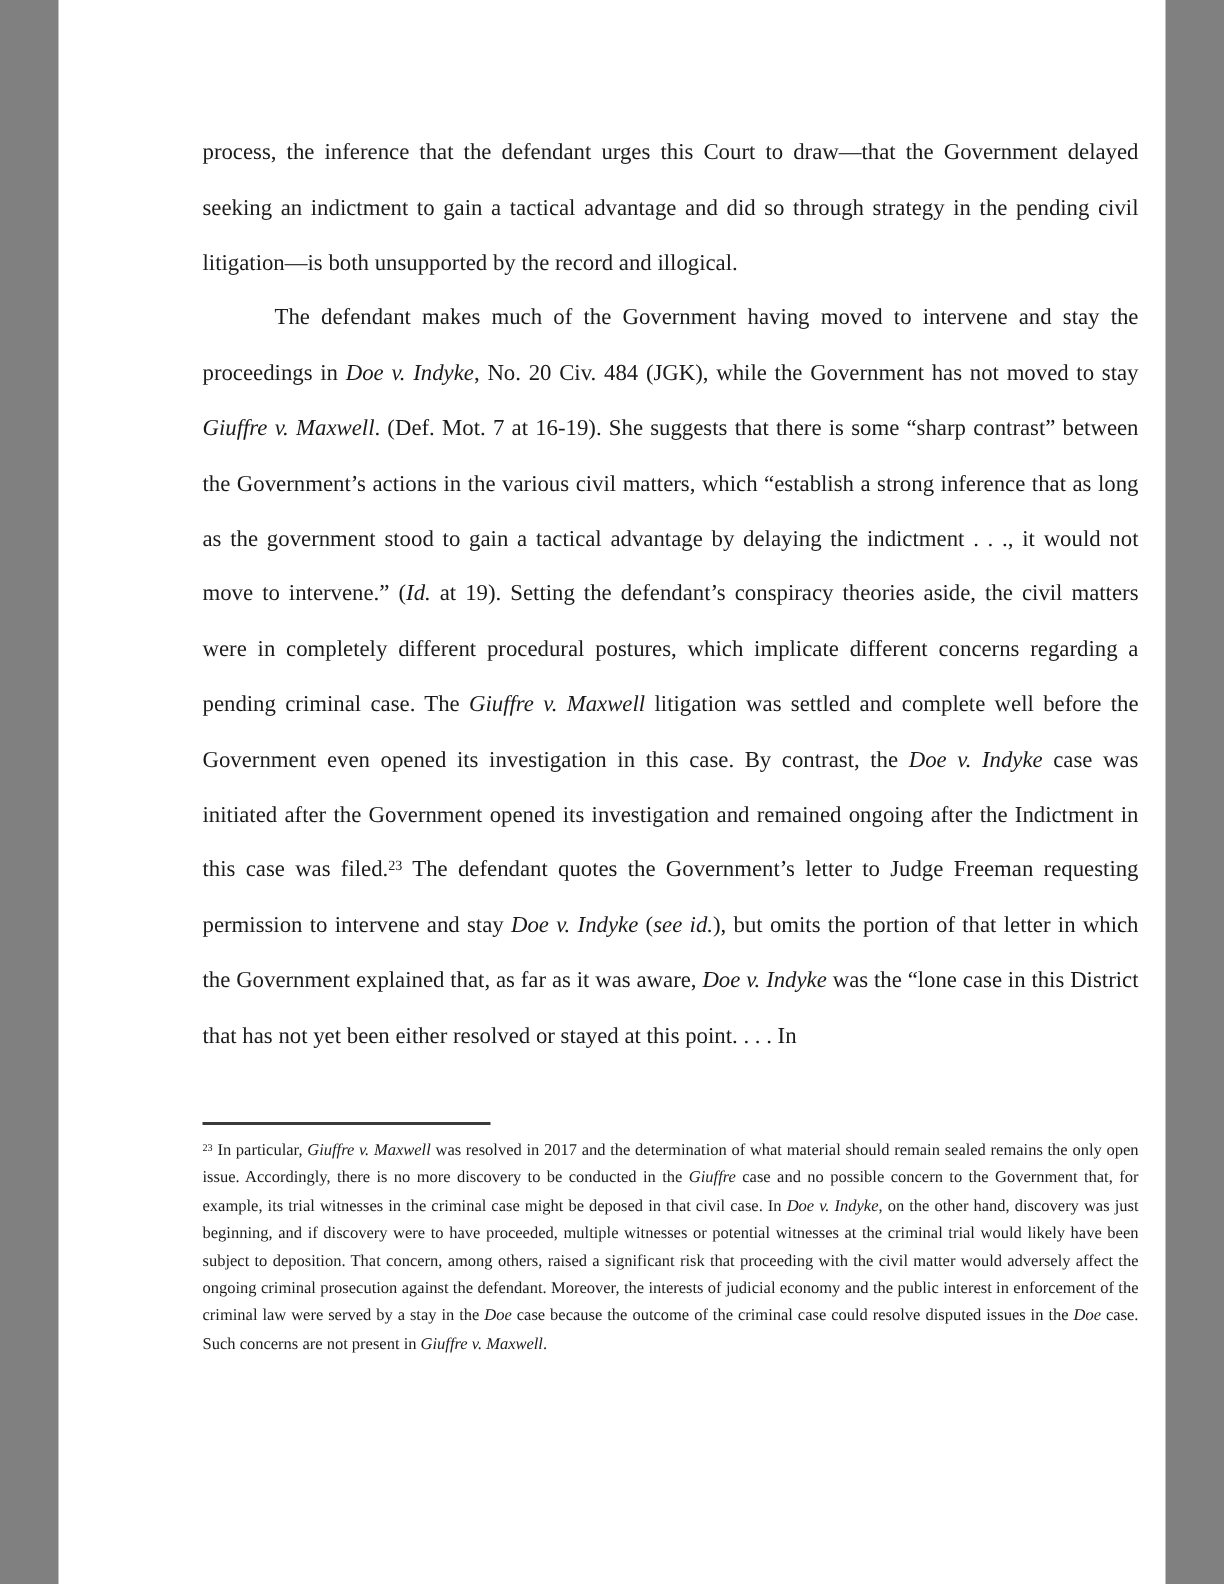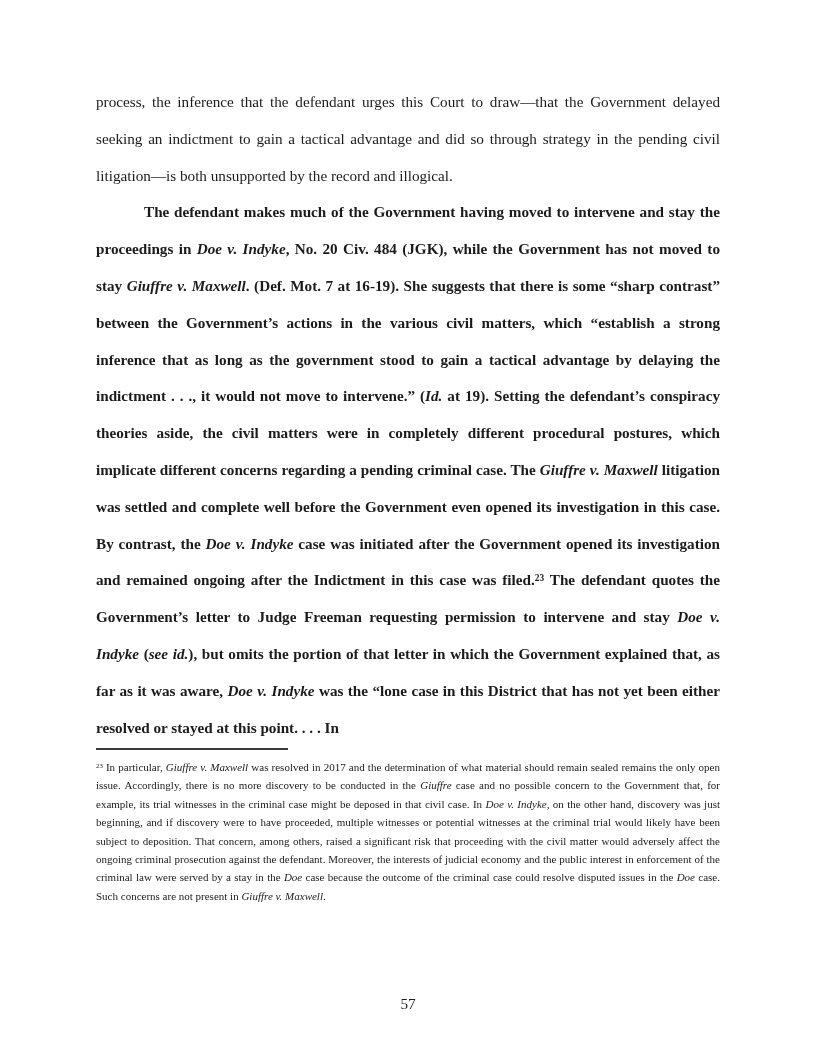--- a/index.html
+++ b/index.html
@@ -2,21 +2,21 @@
 <html><head>
 <meta charset="utf-8">
 <style>
   html, body {
     margin: 0;
     padding: 0;
     background: #808080;
   }
   .page {
     position: relative;
-    width: 816px;
+    width: 738px;
     height: 1056px;
     margin: 0 auto;
     background: #ffffff;
     font-family: "Liberation Serif", "DejaVu Serif", serif;
     color: #1b1b1b;
     overflow: hidden;
   }
   .body-text {
     position: absolute;
     top: 84px;
@@ -25,21 +25,20 @@
     font-size: 15.2px;
     line-height: 36.8px;
     text-align: justify;
   }
   .para {
     margin: 0;
     padding: 0;
   }
   .para.indent {
     text-indent: 48px;
-    font-weight: bold;
   }
   .run.it {
     font-style: italic;
   }
   sup.run {
     font-size: 0.62em;
     line-height: 0;
     vertical-align: baseline;
     position: relative;
     top: -0.5em;
@@ -77,15 +76,14 @@
 
   <div class="body-text">
     <p class="para"><span class="run">process, the inference that the defendant urges this Court to draw—that the Government delayed seeking an indictment to gain a tactical advantage and did so through strategy in the pending civil litigation—is both unsupported by the record and illogical.</span></p>
     <p class="para indent"><span class="run">The defendant makes much of the Government having moved to intervene and stay the proceedings in </span><span class="run it">Doe v. Indyke</span><span class="run">, No. 20 Civ. 484 (JGK), while the Government has not moved to stay </span><span class="run it">Giuffre v. Maxwell</span><span class="run">.  (Def. Mot. 7 at 16-19).  She suggests that there is some “sharp contrast” between the Government’s actions in the various civil matters, which “establish a strong inference that as long as the government stood to gain a tactical advantage by delaying the indictment . . ., it would not move to intervene.”  (</span><span class="run it">Id.</span><span class="run"> at 19).  Setting the defendant’s conspiracy theories aside, the civil matters were in completely different procedural postures, which implicate different concerns regarding a pending criminal case.  The </span><span class="run it">Giuffre v. Maxwell</span><span class="run"> litigation was settled and complete well before the Government even opened its investigation in this case.  By contrast, the </span><span class="run it">Doe v. Indyke</span><span class="run"> case was initiated after the Government opened its investigation and remained ongoing after the Indictment in this case was filed.</span><sup class="run">23</sup><span class="run">  The defendant quotes the Government’s letter to Judge Freeman requesting permission to intervene and stay </span><span class="run it">Doe v. Indyke</span><span class="run"> (</span><span class="run it">see id.</span><span class="run">), but omits the portion of that letter in which the Government explained that, as far as it was aware, </span><span class="run it">Doe v. Indyke</span><span class="run"> was the “lone case in this District that has not yet been either resolved or stayed at this point. . . . In</span></p>
   </div>
 
   <div class="footnote-separator"></div>
 
   <div class="footnote"><sup class="run">23</sup><span class="run"> In particular, </span><span class="run it">Giuffre v. Maxwell</span><span class="run"> was resolved in 2017 and the determination of what material should remain sealed remains the only open issue.  Accordingly, there is no more discovery to be conducted in the </span><span class="run it">Giuffre</span><span class="run"> case and no possible concern to the Government that, for example, its trial witnesses in the criminal case might be deposed in that civil case.  In </span><span class="run it">Doe v. Indyke</span><span class="run">, on the other hand, discovery was just beginning, and if discovery were to have proceeded, multiple witnesses or potential witnesses at the criminal trial would likely have been subject to deposition.  That concern, among others, raised a significant risk that proceeding with the civil matter would adversely affect the ongoing criminal prosecution against the defendant.  Moreover, the interests of judicial economy and the public interest in enforcement of the criminal law were served by a stay in the </span><span class="run it">Doe</span><span class="run"> case because the outcome of the criminal case could resolve disputed issues in the </span><span class="run it">Doe</span><span class="run"> case.  Such concerns are not present in </span><span class="run it">Giuffre v. Maxwell</span><span class="run">.</span></div>
 
-  <div class="page-number">57</div>
 
 </div>
 
 </body></html>

